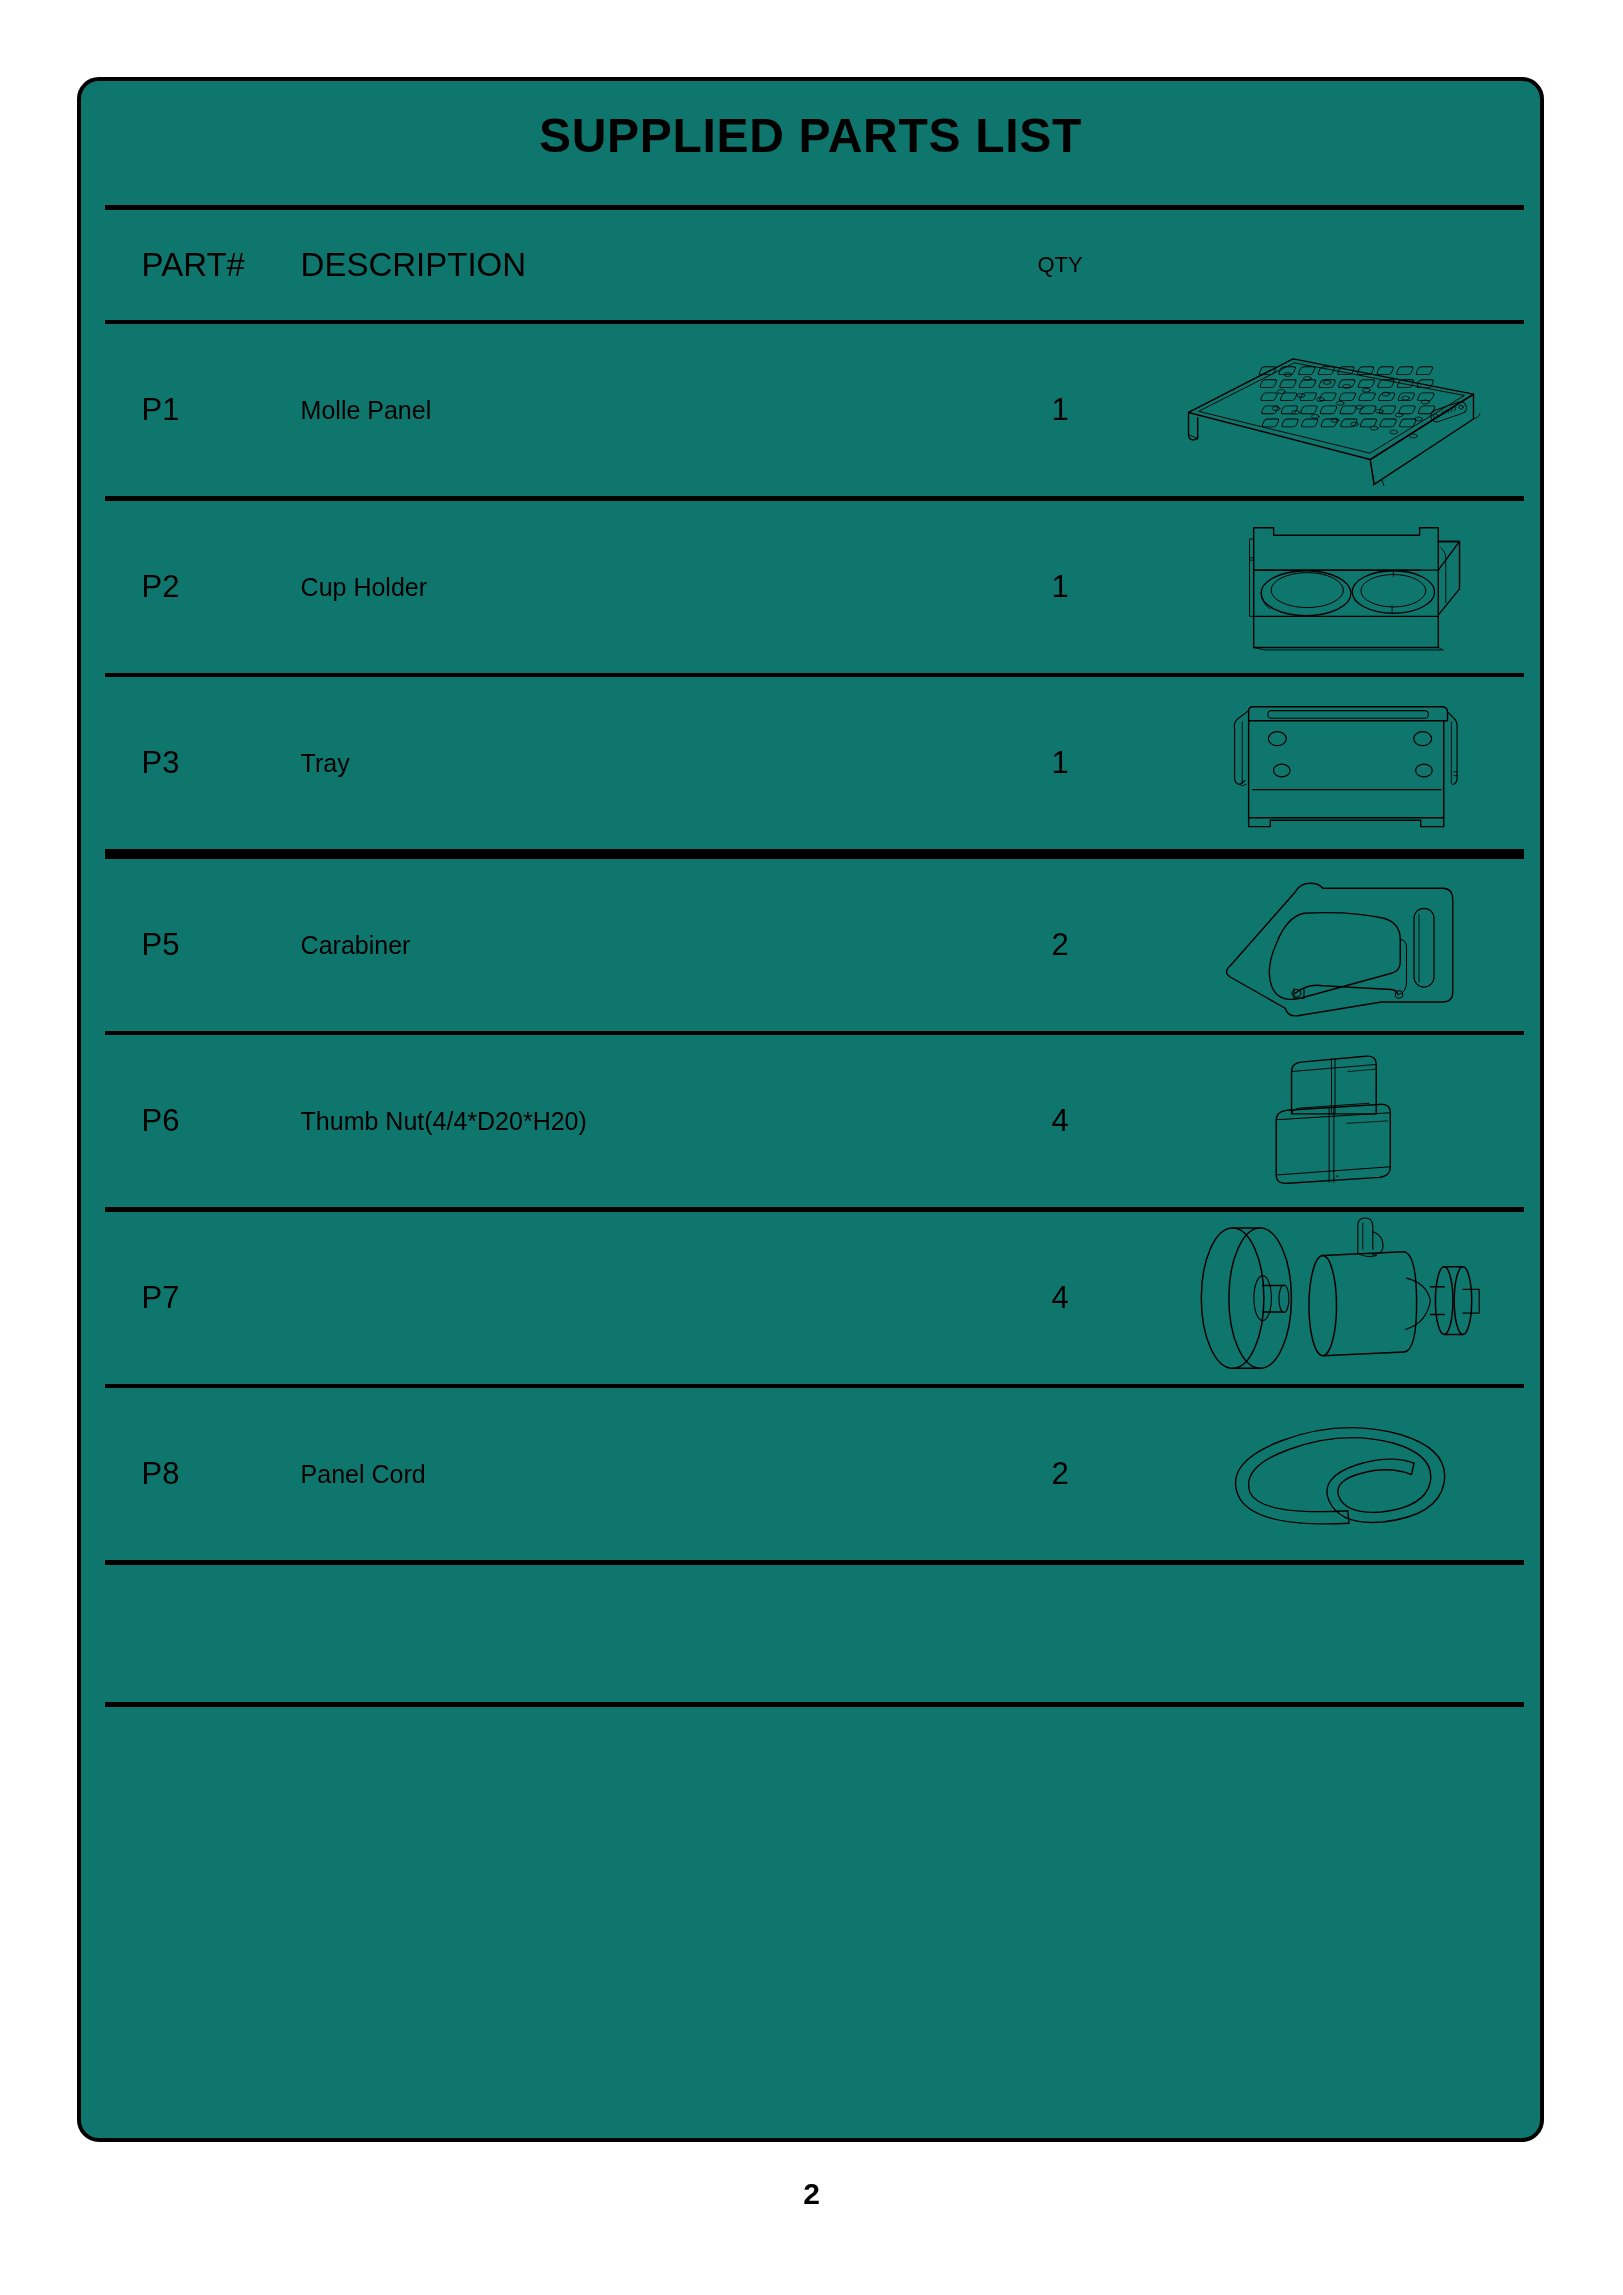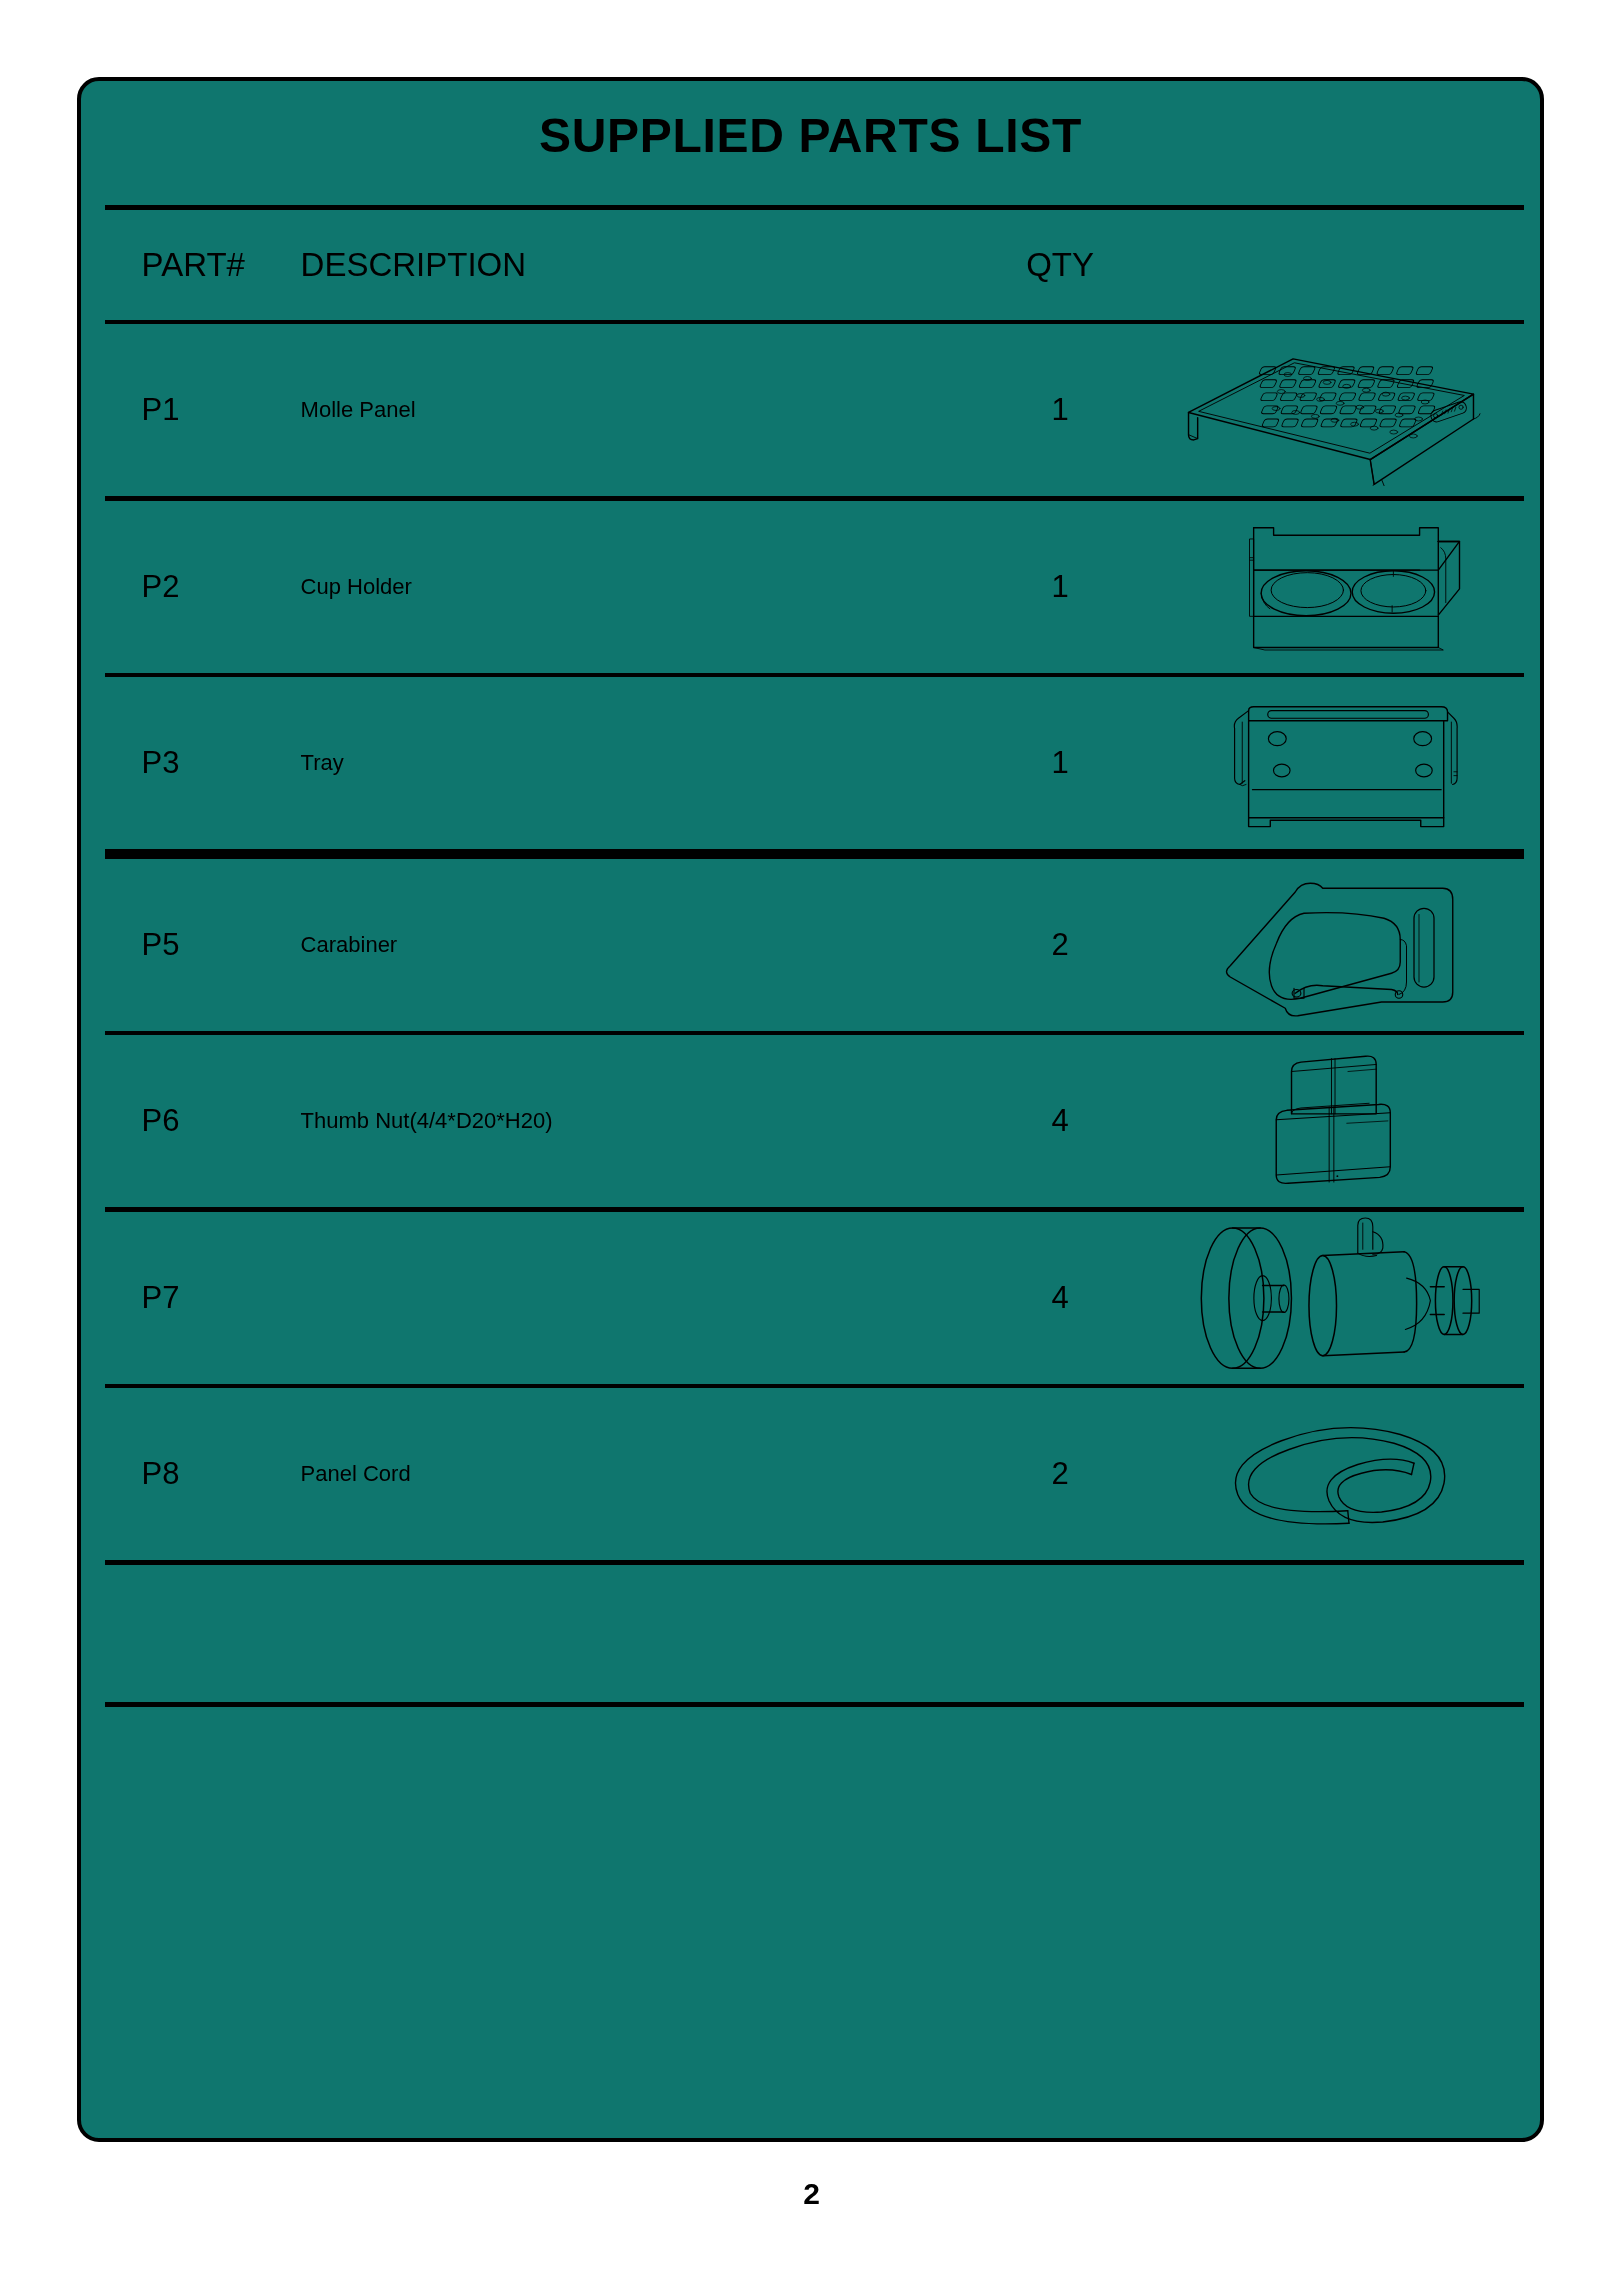--- a/index.html
+++ b/index.html
@@ -70,27 +70,27 @@
 
   .cell {
     position: absolute;
     top: 50%;
     transform: translateY(-50%);
     line-height: 1.05;
     white-space: nowrap;
   }
 
   .c-part  { left: 37px;  font-size: 31px; }
-  .c-desc  { left: 196px; font-size: 22px; }
+  .c-desc  { left: 196px; font-size: 25px; }
   .c-qty   { left: 903px; width: 105px; text-align: center; font-size: 31px; }
   .c-item  { left: 1034px; width: 385px; height: 100%; top: 0; transform: none; }
 
   .trow.header .c-part,
   .trow.header .c-desc { font-size: 33px; }
-  .trow.header .c-qty  { font-size: 33px; }
+  .trow.header .c-qty  { font-size: 22px; }
   .trow.header .c-item {
     font-size: 33px;
     display: flex;
     align-items: center;
     justify-content: center;
   }
 
   .item-art {
     width: 100%;
     height: 100%;

